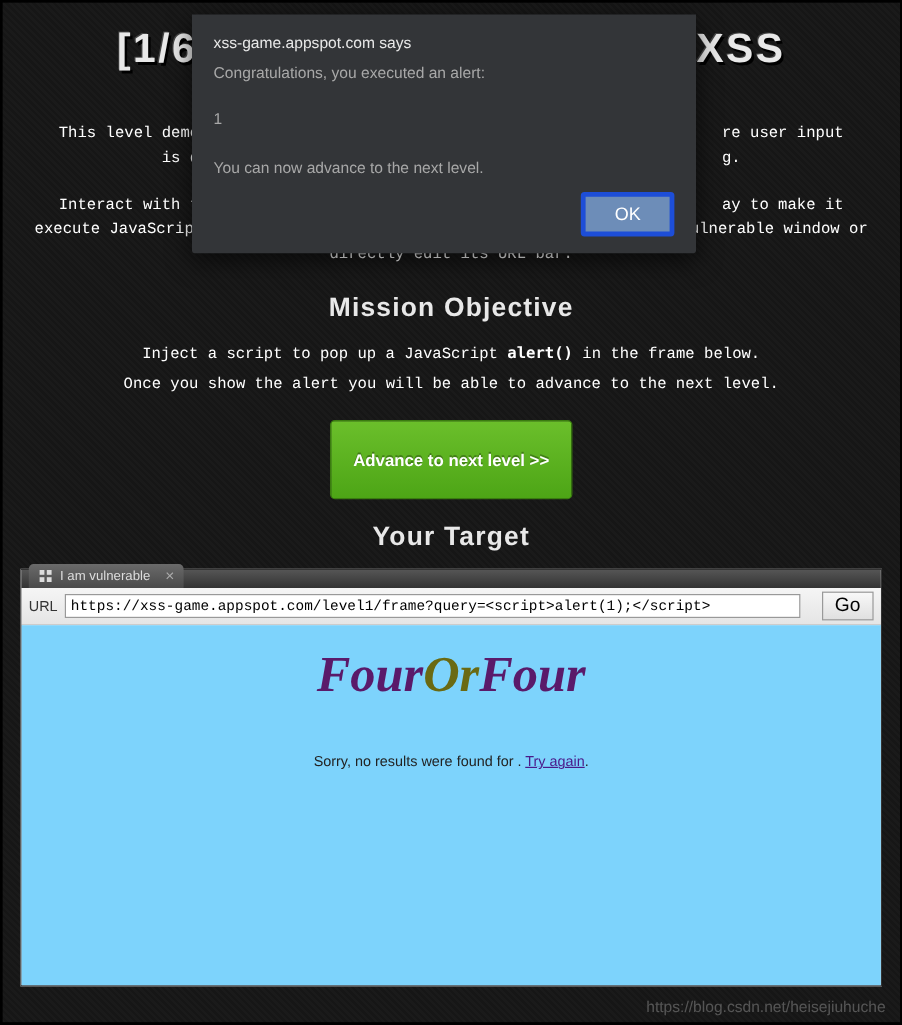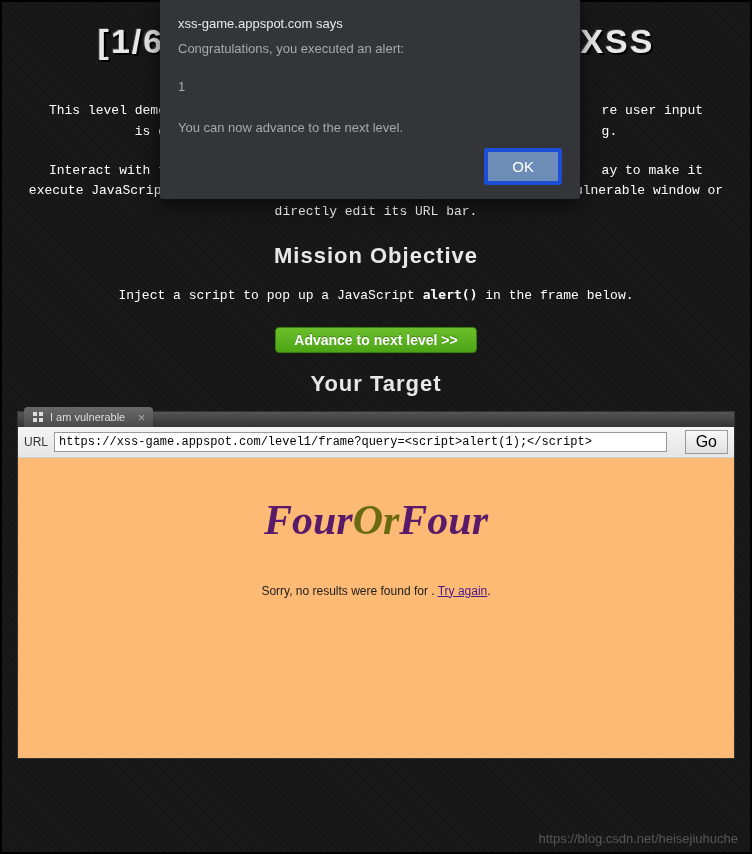--- a/index.html
+++ b/index.html
@@ -60,21 +60,21 @@
 .advance-btn {
   display: block;
   margin: 18px auto 10px;
   background: linear-gradient(#6bbf2b, #4da516);
   border: 1px solid #3a7d0f;
   border-radius: 4px;
   color: #fff;
   font-weight: bold;
   font-family: Arial, sans-serif;
   font-size: 14px;
-  padding: 4px 18px;
+  padding: 24px 18px;
   cursor: pointer;
   text-shadow: 0 -1px 0 rgba(0,0,0,0.3);
 }
 .browser-frame {
   background: #fff;
   margin-top: 10px;
   border: 1px solid #333;
 }
 .tab-bar {
   background: linear-gradient(#555, #333);
@@ -137,24 +137,24 @@
   font-family: Arial, sans-serif;
   font-size: 16px;
   padding: 2px 10px;
   background: linear-gradient(#f8f8f8, #e0e0e0);
   border: 1px solid #999;
   cursor: pointer;
   color: #000;
   margin-left: 12px;
 }
 .frame-content {
-  background: #fdba74;
+  background: #7dd3fc;
   height: 300px;
   text-align: center;
-  padding-top: 38px;
+  padding-top: 18px;
   color: #000;
   font-family: Arial, sans-serif;
 }
 .fourohfour {
   font-size: 42px;
   font-weight: bold;
   font-style: italic;
   font-family: Georgia, serif;
 }
 .four1 { color: #5a1a6a; }
@@ -173,21 +173,21 @@
   position: absolute;
   bottom: 8px;
   right: 14px;
   color: rgba(200,200,200,0.35);
   font-family: Arial, sans-serif;
   font-size: 13px;
 }
 
 .dialog {
   position: absolute;
-  top: 0;
+  top: 12px;
   left: 160px;
   width: 420px;
   background: #333538;
   color: #ccc;
   font-family: Arial, sans-serif;
   font-size: 13px;
   padding: 16px 18px 14px;
   box-shadow: 0 6px 20px rgba(0,0,0,0.6);
   border-radius: 0 0 2px 2px;
   z-index: 100;
@@ -245,20 +245,21 @@
       <span>execute JavaScript of your choosing. You can take actions inside the vulnerable window or directly edit its URL bar.</span>
     </p>
   </div>
 
   <div class="section-title">Mission Objective</div>
 
   <div class="objective">
     <p>
       <span>Inject a script to pop up a JavaScript </span><code>alert()</code><span> in the frame below.</span>
     </p>
+    <p>Once you show the alert you will be able to advance to the next level.</p>
   </div>
 
   <button class="advance-btn">Advance to next level &gt;&gt;</button>
 
   <div class="section-title">Your Target</div>
 
   <div class="browser-frame">
     <div class="tab-bar">
       <div class="tab">
         <span class="tab-icon">

